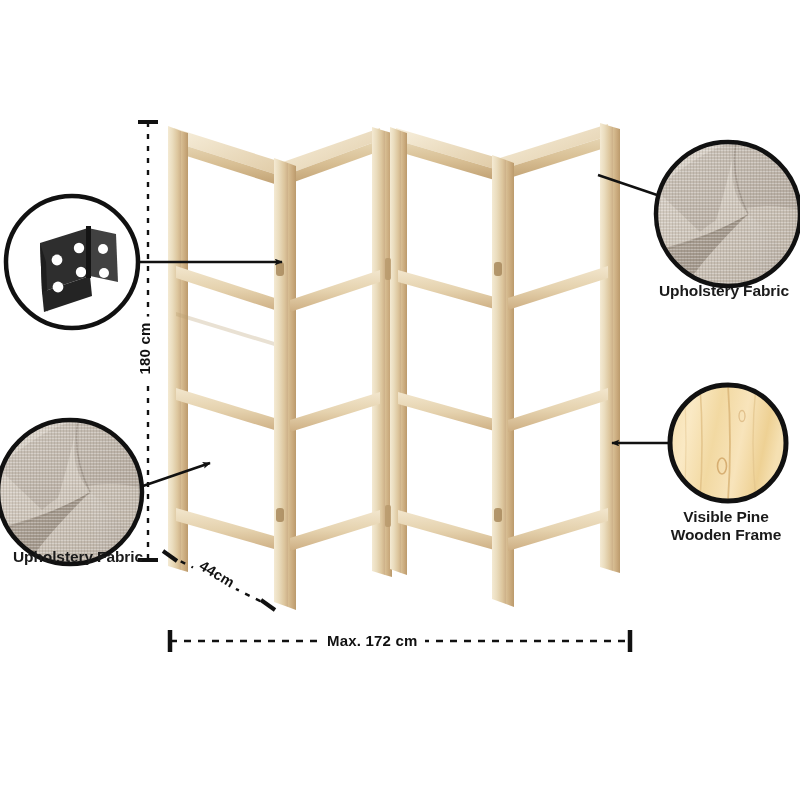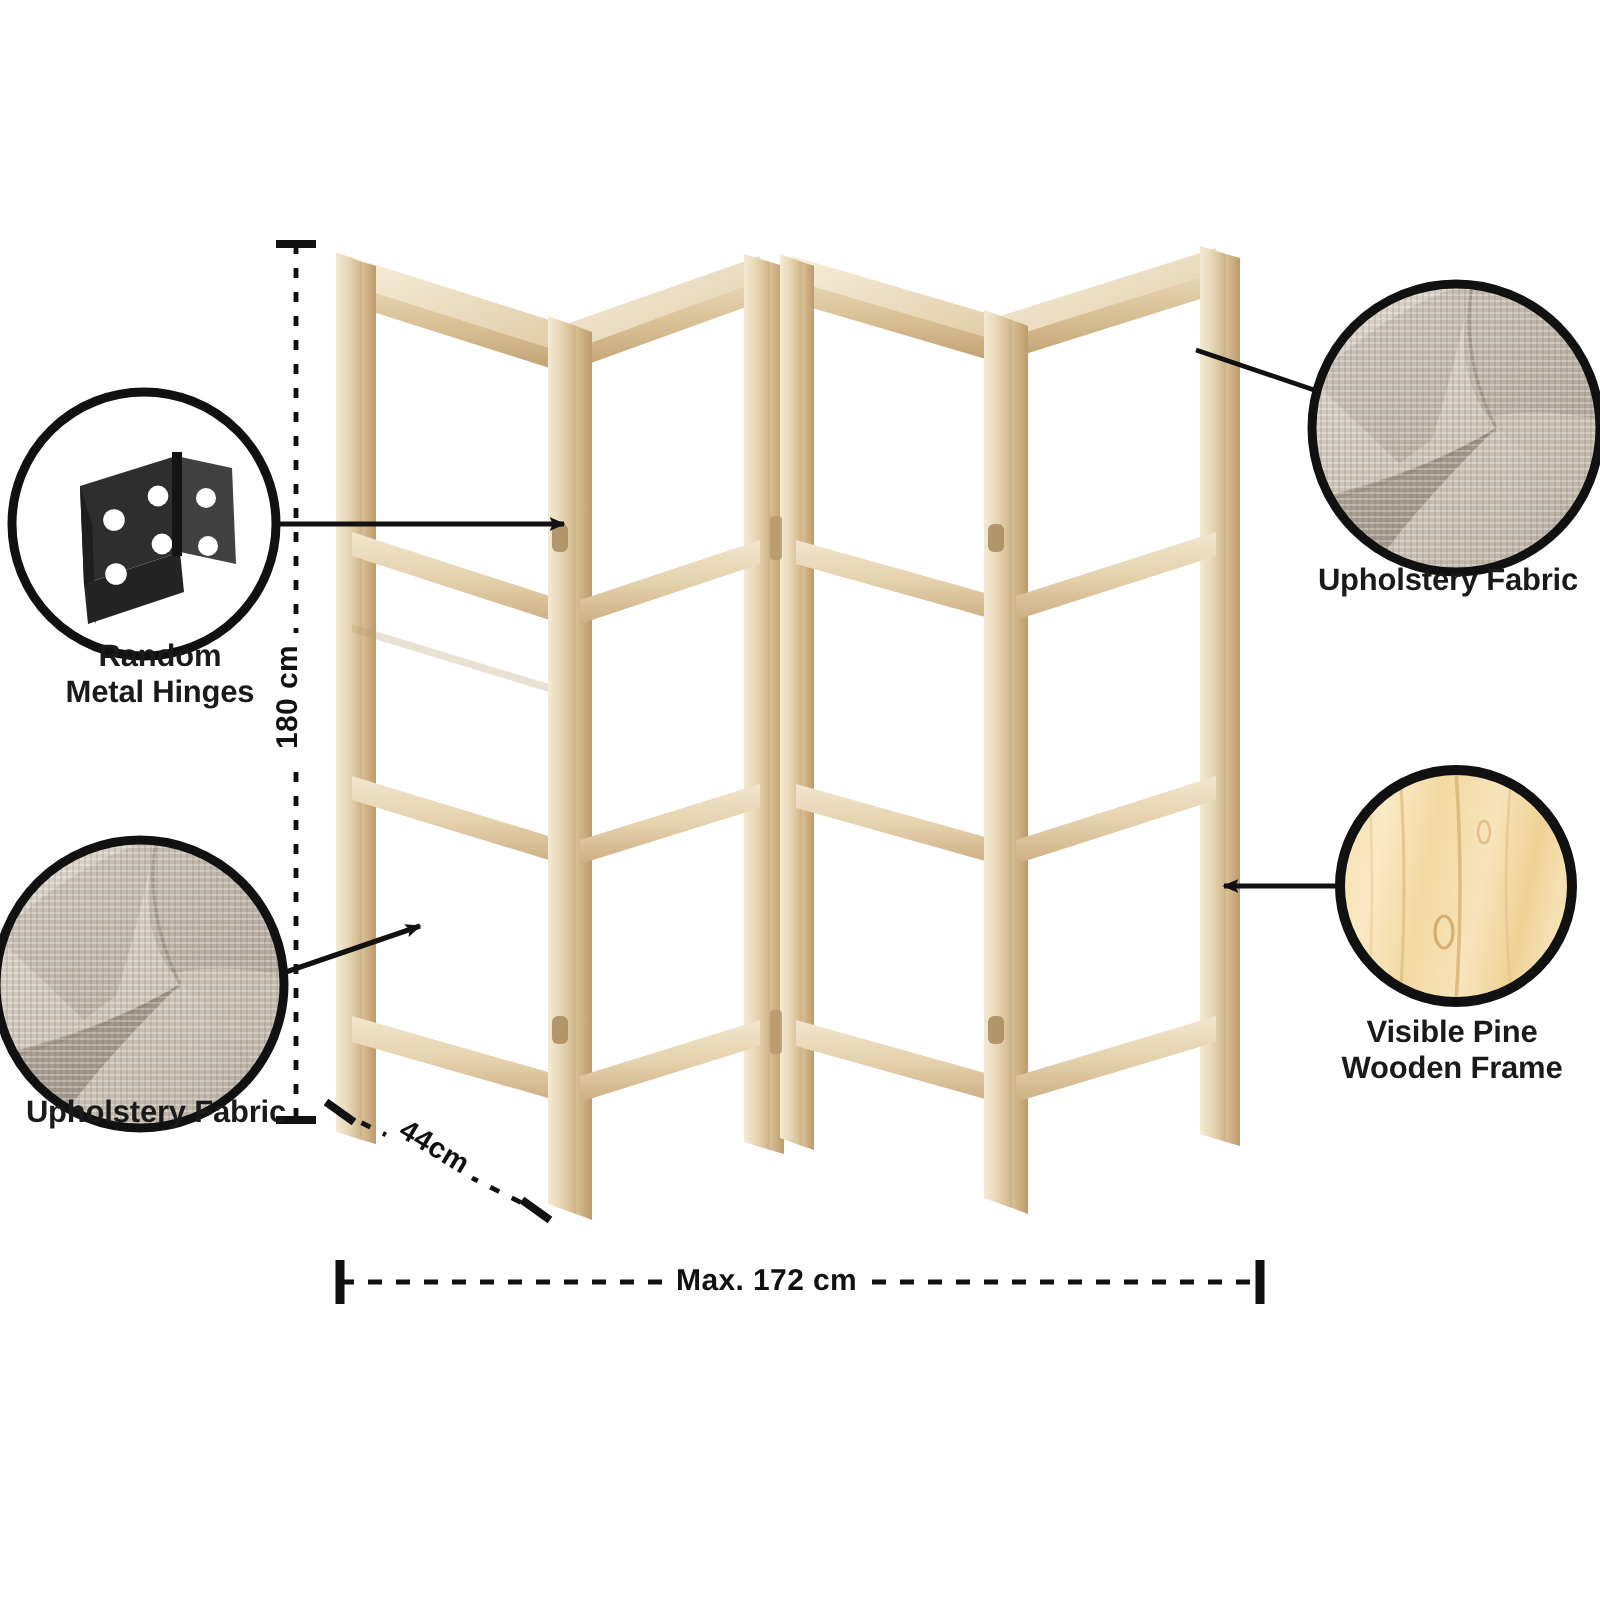--- a/index.html
+++ b/index.html
@@ -44,21 +44,21 @@
     letter-spacing: 0.2px;
     background: #ffffff;
     white-space: nowrap;
   }
   #lbl-hinges   { left: 4px;   top: 320px; width: 152px; }
   #lbl-fab-tr   { left: 640px; top: 282px; width: 168px; }
   #lbl-fab-bl   { left: -2px;  top: 548px; width: 160px; }
   #lbl-pine     { left: 650px; top: 508px; width: 152px; }
 
   #dim-172 {
-    left: 331px; top: 632px;
+    left: 320px; top: 632px;
     padding: 0 7px;
   }
   #dim-180 {
     left: 112px; top: 337px;
     transform: rotate(-90deg);
     transform-origin: center center;
     padding: 3px 6px;
   }
   #dim-44 {
     left: 193px; top: 565px;
@@ -320,22 +320,20 @@
         <path d="M728 385 Q732 443 728 501" stroke="#d9b578" stroke-width="1.8" fill="none" opacity="0.85"></path>
         <path d="M756 385 Q750 443 756 501" stroke="#e3c48d" stroke-width="1.4" fill="none" opacity="0.7"></path>
         <path d="M684 385 Q688 443 684 501" stroke="#e6ca96" stroke-width="1.2" fill="none" opacity="0.6"></path>
         <ellipse cx="722" cy="466" rx="4.5" ry="8" fill="none" stroke="#cfa263" stroke-width="1.6" opacity="0.8"></ellipse>
         <ellipse cx="742" cy="416" rx="3" ry="5.5" fill="none" stroke="#d2a96e" stroke-width="1.3" opacity="0.6"></ellipse>
       </g>
       <circle cx="728" cy="443" r="58" fill="none" stroke="#111111" stroke-width="5"></circle>
     </g>
   </svg>
 
-  <div class="label callout-label" id="lbl-hinges">Random
-Metal Hinges</div>
 
   <div class="label callout-label" id="lbl-fab-tr">Upholstery Fabric</div>
 
   <div class="label callout-label" id="lbl-fab-bl">Upholstery Fabric</div>
 
   <div class="label callout-label" id="lbl-pine">Visible Pine
 Wooden Frame</div>
 
   <div class="dim-label" id="dim-172">Max. 172 cm</div>
 

